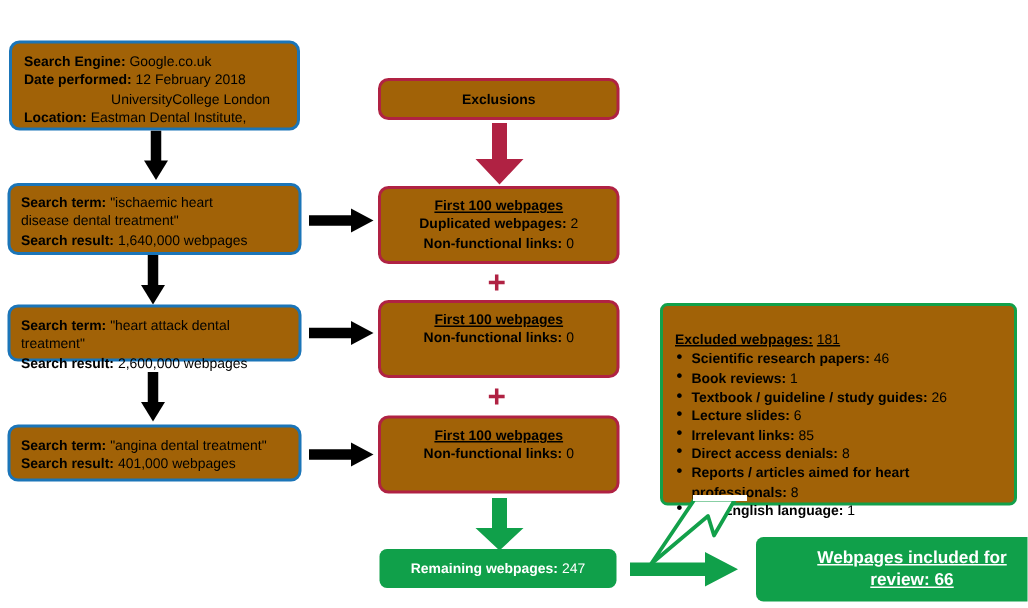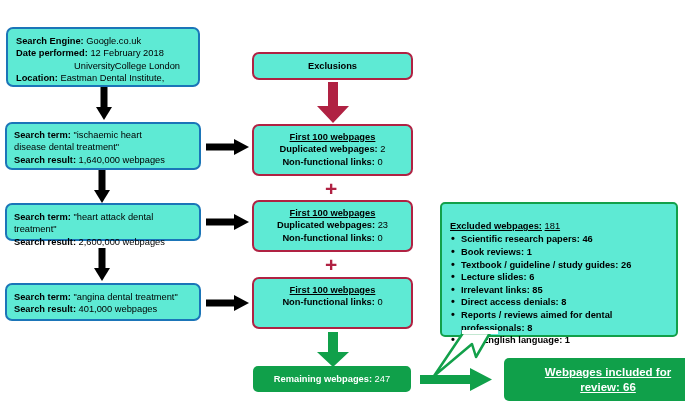--- a/index.html
+++ b/index.html
@@ -1,35 +1,35 @@
 <!DOCTYPE html>
 <html><head>
 <meta charset="utf-8">
 <style>
   html,body{margin:0;padding:0;background:#ffffff;}
   body{
     width:685px;height:405px;position:relative;overflow:hidden;
     font-family:"Liberation Sans","DejaVu Sans",sans-serif;
     color:#000000;
   }
-  .box{position:absolute;box-sizing:border-box;background:#5eead4;}
+  .box{position:absolute;box-sizing:border-box;background:#a16207;}
   .blue{border:2px solid #1b75b8;border-radius:7px;}
   .red{border:2.5px solid #b02243;border-radius:7px;}
   .greenout{border:2.5px solid #12a04a;border-radius:5px;}
   .greenfill{background:#10a04a;border-radius:5px;color:#ffffff;}
   .txt{font-size:9.3px;line-height:12.4px;}
   .b{font-weight:bold;}
   .u{text-decoration:underline;}
   .ctr{text-align:center;}
   .pad{padding:5px 7px;}
   .vcent{display:flex;align-items:center;justify-content:center;height:100%;}
   .bullets{margin:0;padding:0;list-style:none;}
   .bullets li{position:relative;padding-left:11px;font-size:9.3px;line-height:12.6px;font-weight:bold;}
   .bullets li:before{content:"\2022";position:absolute;left:1px;top:-1px;font-size:11px;}
-  .bullets li span.n{font-weight:bold;}
+  .bullets li span.n{font-weight:normal;}
   .arrow{position:absolute;}
   .plus{position:absolute;color:#b02243;font-weight:bold;font-size:21px;line-height:21px;}
   .lbl-val span.v{font-weight:normal;}
 </style>
 </head>
 <body>
 
 <div class="box blue" style="left:6px;top:27px;width:194px;height:60px;">
   <div class="pad txt" style="padding:6px 8px;">
     <div>
@@ -138,24 +138,20 @@
 
 <svg class="arrow" style="left:206px;top:212px;" width="44" height="20">
   <path d="M0,10 L30,10" stroke="#000" stroke-width="7" fill="none"></path>
   <path d="M28,2 L28,18 L43,10 Z" fill="#000"></path>
 </svg>
 
 <div class="box red" style="left:252px;top:200px;width:161px;height:52px;">
   <div class="txt ctr" style="padding:5px 4px;">
     <div class="b u">First 100 webpages</div>
     <div class="lbl-val">
-      <span class="b">Duplicated webpages:</span>
-      <span class="v">23</span>
-    </div>
-    <div class="lbl-val">
       <span class="b">Non-functional links:</span>
       <span class="v">0</span>
     </div>
   </div>
 </div>
 
 <div class="plus" style="left:325px;top:254px;">+</div>
 
 <svg class="arrow" style="left:206px;top:293px;" width="44" height="20">
   <path d="M0,10 L30,10" stroke="#000" stroke-width="7" fill="none"></path>
@@ -201,21 +197,21 @@
       </li>
       <li>
         <span>Irrelevant links:</span>
         <span class="n">85</span>
       </li>
       <li>
         <span>Direct access denials:</span>
         <span class="n">8</span>
       </li>
       <li>
-        <span>Reports / reviews aimed for dental professionals:</span>
+        <span>Reports / articles aimed for heart professionals:</span>
         <span class="n">8</span>
       </li>
       <li>
         <span>Non-English language:</span>
         <span class="n">1</span>
       </li>
     </ul>
   </div>
 </div>
 

